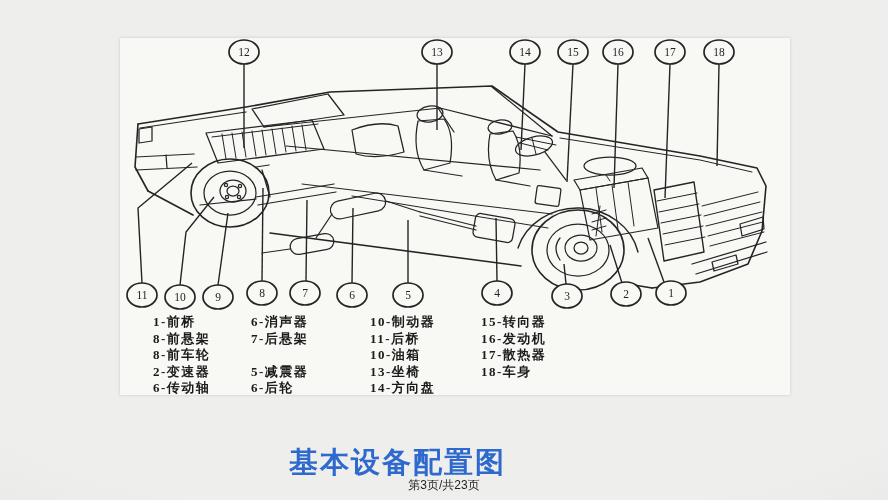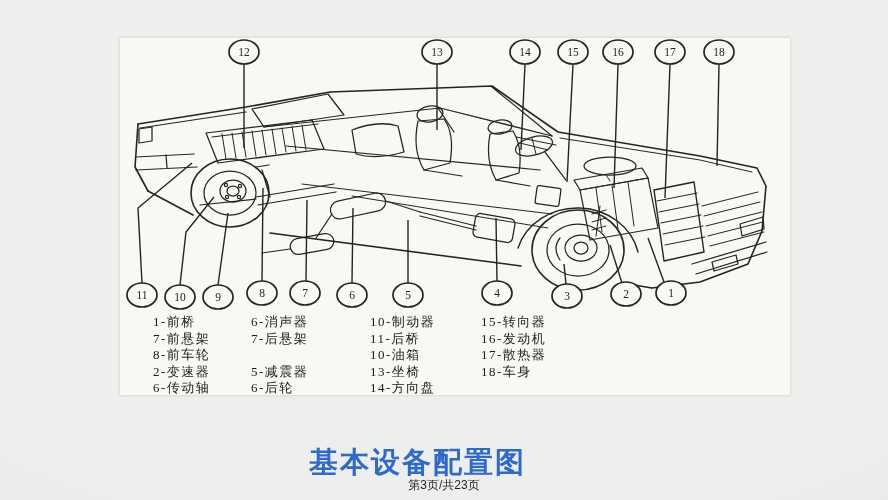--- a/index.html
+++ b/index.html
@@ -20,21 +20,21 @@
   .car{stroke:#242424;fill:none;stroke-linejoin:round;stroke-linecap:round;stroke-width:1.25px;}
   .leader{fill:none;stroke:#242424;stroke-width:1.4px;}
   .bubble{fill:#f8f8f5;stroke:#242424;stroke-width:1.7px;}
   .bubble-num{
     font-family:"Liberation Serif","DejaVu Serif",serif;
     font-size:11.5px;fill:#242424;text-anchor:middle;
   }
   .legend-col{
     position:absolute;top:314px;
     font-family:"Liberation Serif","DejaVu Serif",serif;
-    font-weight:400;font-size:13px;color:#1b1b1b;letter-spacing:1.5px;
+    font-weight:700;font-size:13px;color:#1b1b1b;letter-spacing:1.5px;
   }
   .legend-item{height:16.5px;line-height:16.5px;white-space:nowrap;}
   .slide-title{
     position:absolute;left:289px;top:443px;
     font-family:"Liberation Serif","DejaVu Serif",serif;
     font-weight:700;font-size:29px;letter-spacing:2px;color:#2e6ace;
     white-space:nowrap;
   }
   .page-indicator{
     position:absolute;left:444px;top:477px;transform:translateX(-50%);
@@ -225,21 +225,21 @@
           <polyline points="719,64 717,166" class="leader"></polyline>
           <ellipse cx="719" cy="52" rx="15" ry="12" class="bubble"></ellipse>
           <text x="719" y="56" class="bubble-num">18</text>
         </g>
       </g>
   </svg>
 
   <div class="legend">
     <div class="legend-col" style="left:153px">
         <div class="legend-item">1-前桥</div>
-        <div class="legend-item">7-前悬架</div>
+        <div class="legend-item">8-前悬架</div>
         <div class="legend-item">8-前车轮</div>
         <div class="legend-item">2-变速器</div>
         <div class="legend-item">6-传动轴</div>
       </div>
     <div class="legend-col" style="left:251px">
         <div class="legend-item">6-消声器</div>
         <div class="legend-item">7-后悬架</div>
         <div class="legend-item">&nbsp;</div>
         <div class="legend-item">5-减震器</div>
         <div class="legend-item">6-后轮</div>
@@ -253,15 +253,15 @@
       </div>
     <div class="legend-col" style="left:481px">
         <div class="legend-item">15-转向器</div>
         <div class="legend-item">16-发动机</div>
         <div class="legend-item">17-散热器</div>
         <div class="legend-item">18-车身</div>
         <div class="legend-item">&nbsp;</div>
       </div>
   </div>
 
-  <div class="slide-title" style="color: rgb(46, 106, 206); margin-left: 20px;">基本设备配置图</div>
+  <div class="slide-title" style="color: rgb(46, 106, 206);">基本设备配置图</div>
   <div class="page-indicator">第3页/共23页</div>
 </div>
 
 </body></html>

